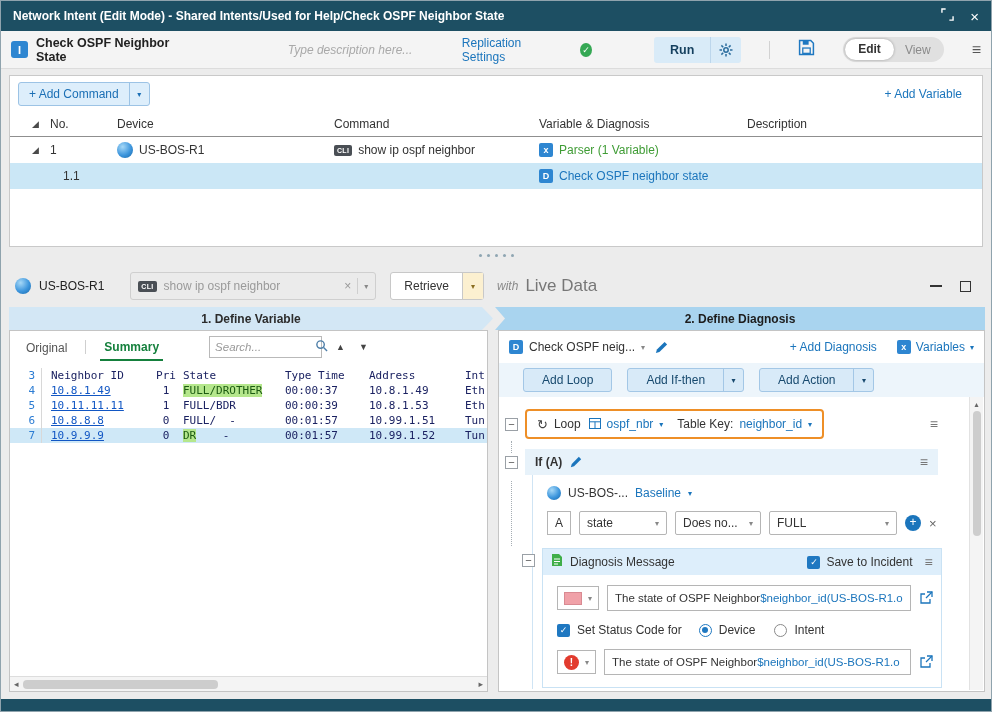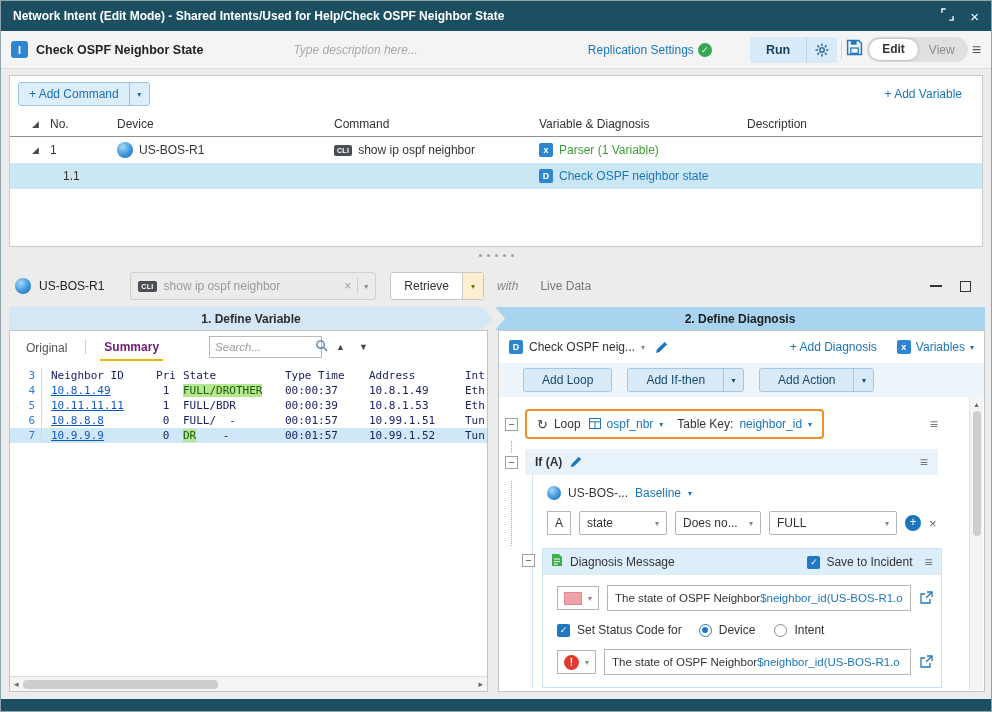--- a/index.html
+++ b/index.html
@@ -11,21 +11,21 @@
   .titlebar-title { font-size:12px; font-weight:bold; }
   .tb-icons { margin-left:auto; display:flex; align-items:center; gap:16px; }
   .tb-close { font-size:15px; line-height:15px; cursor:default; }
 
   
   .toolbar { position:absolute; top:30px; left:0; right:0; height:38px; background:#f4f4f4; border-bottom:1px solid #dcdcdc; display:flex; align-items:center; padding:0 10px; }
   .intent-icon { width:17px; height:17px; background:#2e86d1; border-radius:3px; color:#fff; font-size:11px; font-weight:bold; display:flex; align-items:center; justify-content:center; flex:none; }
   .intent-name { font-size:12.5px; font-weight:bold; color:#222; margin-left:8px; }
   .desc-input { margin-left:90px; width:180px; border:none; background:transparent; font-size:12px; outline:none; font-family:"Liberation Sans", sans-serif; }
   .desc-input::placeholder { font-style:italic; color:#a9a9a9; }
-  .right-cluster { margin-left:auto; display:flex; align-items:center; gap:4px; }
+  .right-cluster { margin-left:auto; display:flex; align-items:center; gap:28px; }
   .repl-link { color:#1b75bc; font-size:12px; }
   .check-circle { width:14px; height:14px; border-radius:50%; background:#35a854; color:#fff; font-size:9px; line-height:14px; text-align:center; }
   .run-pill { display:flex; align-items:center; background:#d9ebf8; border-radius:3px; height:26px; margin-left:34px; }
   .run-label { padding:0 16px; font-weight:bold; color:#143f5e; font-size:12.5px; border-right:1px solid #bcd6ec; line-height:26px; }
   .run-gear { padding:0 8px; display:flex; align-items:center; }
   .v-div { width:1px; height:18px; background:#d2d2d2; }
   .toggle { background:#e0e0e0; border-radius:13px; height:25px; display:flex; align-items:center; padding:2px; }
   .toggle-edit { background:#fff; border-radius:11px; padding:0 13px; height:21px; line-height:21px; font-size:12px; color:#333; font-weight:bold; box-shadow:0 0 3px rgba(0,0,0,.3); }
   .toggle-view { padding:0 11px; color:#8a8a8a; font-size:12px; }
   .hamburger { color:#555; font-size:16px; line-height:16px; }
@@ -59,36 +59,36 @@
   .db-name { font-size:12px; color:#222; margin-left:8px; }
   .cmd-input { margin-left:26px; width:246px; height:28px; background:#ebebeb; border:1px solid #cfcfcf; border-radius:3px; display:flex; align-items:center; padding:0 7px; }
   .cmd-text { color:#9a9a9a; font-size:12px; margin-left:7px; white-space:nowrap; overflow:hidden; }
   .cmd-x { margin-left:auto; color:#999; font-size:12px; }
   .cmd-div { width:1px; height:16px; background:#cfcfcf; margin:0 6px; }
   .caret { font-size:8px; color:#888; }
   .retrieve { display:flex; height:28px; border:1px solid #c8c8c8; border-radius:3px; background:#fff; margin-left:14px; align-items:stretch; }
   .ret-label { padding:0 13px; line-height:26px; font-size:12px; color:#333; }
   .ret-caret { width:21px; border-left:1px solid #c8c8c8; background:#fcf0d0; display:flex; align-items:center; justify-content:center; font-size:8px; color:#8a6d1f; }
   .with-label { margin-left:13px; font-style:italic; color:#8a8a8a; font-size:12px; }
-  .livedata-label { margin-left:22px; color:#777; font-size:12px; }
+  .livedata-label { margin-left:7px; color:#777; font-size:17px; }
   .db-icons { margin-left:auto; display:flex; align-items:center; gap:18px; margin-right:6px; }
   .min-bar { width:12px; height:2px; background:#333; }
   .max-box { width:11px; height:11px; border:1.5px solid #333; }
 
   
   .sec-left { position:absolute; left:8px; top:306px; width:484px; height:23px; background:#d3e7f5; clip-path:polygon(0 0, calc(100% - 11px) 0, 100% 50%, calc(100% - 11px) 100%, 0 100%); display:flex; align-items:center; justify-content:center; font-size:12px; font-weight:bold; color:#2c2c2c; }
   .sec-right { position:absolute; left:494px; top:306px; width:490px; height:23px; background:#a9d4ef; clip-path:polygon(0 0, 100% 0, 100% 100%, 0 100%, 10px 50%); display:flex; align-items:center; justify-content:center; font-size:12px; font-weight:bold; color:#1d1d1d; }
 
   
   .var-panel { position:absolute; left:8px; top:329px; width:479px; height:362px; background:#fff; border:1px solid #c4c4c4; overflow:hidden; }
   .vp-tabs { height:32px; display:flex; align-items:center; padding:0 12px; }
   .tab { font-size:12px; padding:6px 4px 5px; }
   .tab-original { color:#555; }
   .tab-divider { width:1px; height:14px; background:#cfcfcf; margin:0 14px; }
-  .tab-summary { color:#701a75; font-weight:bold; border-bottom:2px solid #eab308; }
+  .tab-summary { color:#15803d; font-weight:bold; border-bottom:2px solid #15803d; }
   .search-box { margin-left:46px; width:113px; height:22px; border:1px solid #b9b9b9; display:flex; align-items:center; padding:0 5px; background:#fff; }
   .search-input { border:none; outline:none; width:100px; font-size:11.5px; color:#555; background:transparent; font-family:"Liberation Sans", sans-serif; }
   .search-input::placeholder { font-style:italic; color:#999; }
   .find-btn { margin-left:14px; font-size:9px; color:#444; }
   .cli-output { position:absolute; top:37px; left:0; right:0; bottom:15px; overflow:hidden; font-family:"DejaVu Sans Mono", monospace; font-size:11px; color:#1b2262; }
   .cli-line { height:15px; display:flex; align-items:center; white-space:pre; }
   .cli-line.sel { background:#cfe8f7; }
   .ln { width:32px; text-align:right; color:#2b7cd3; padding-right:6px; border-right:1px solid #d8d8d8; align-self:stretch; line-height:15px; flex:none; }
   .gut-pad { width:9px; flex:none; }
   .f { flex:none; overflow:hidden; }

